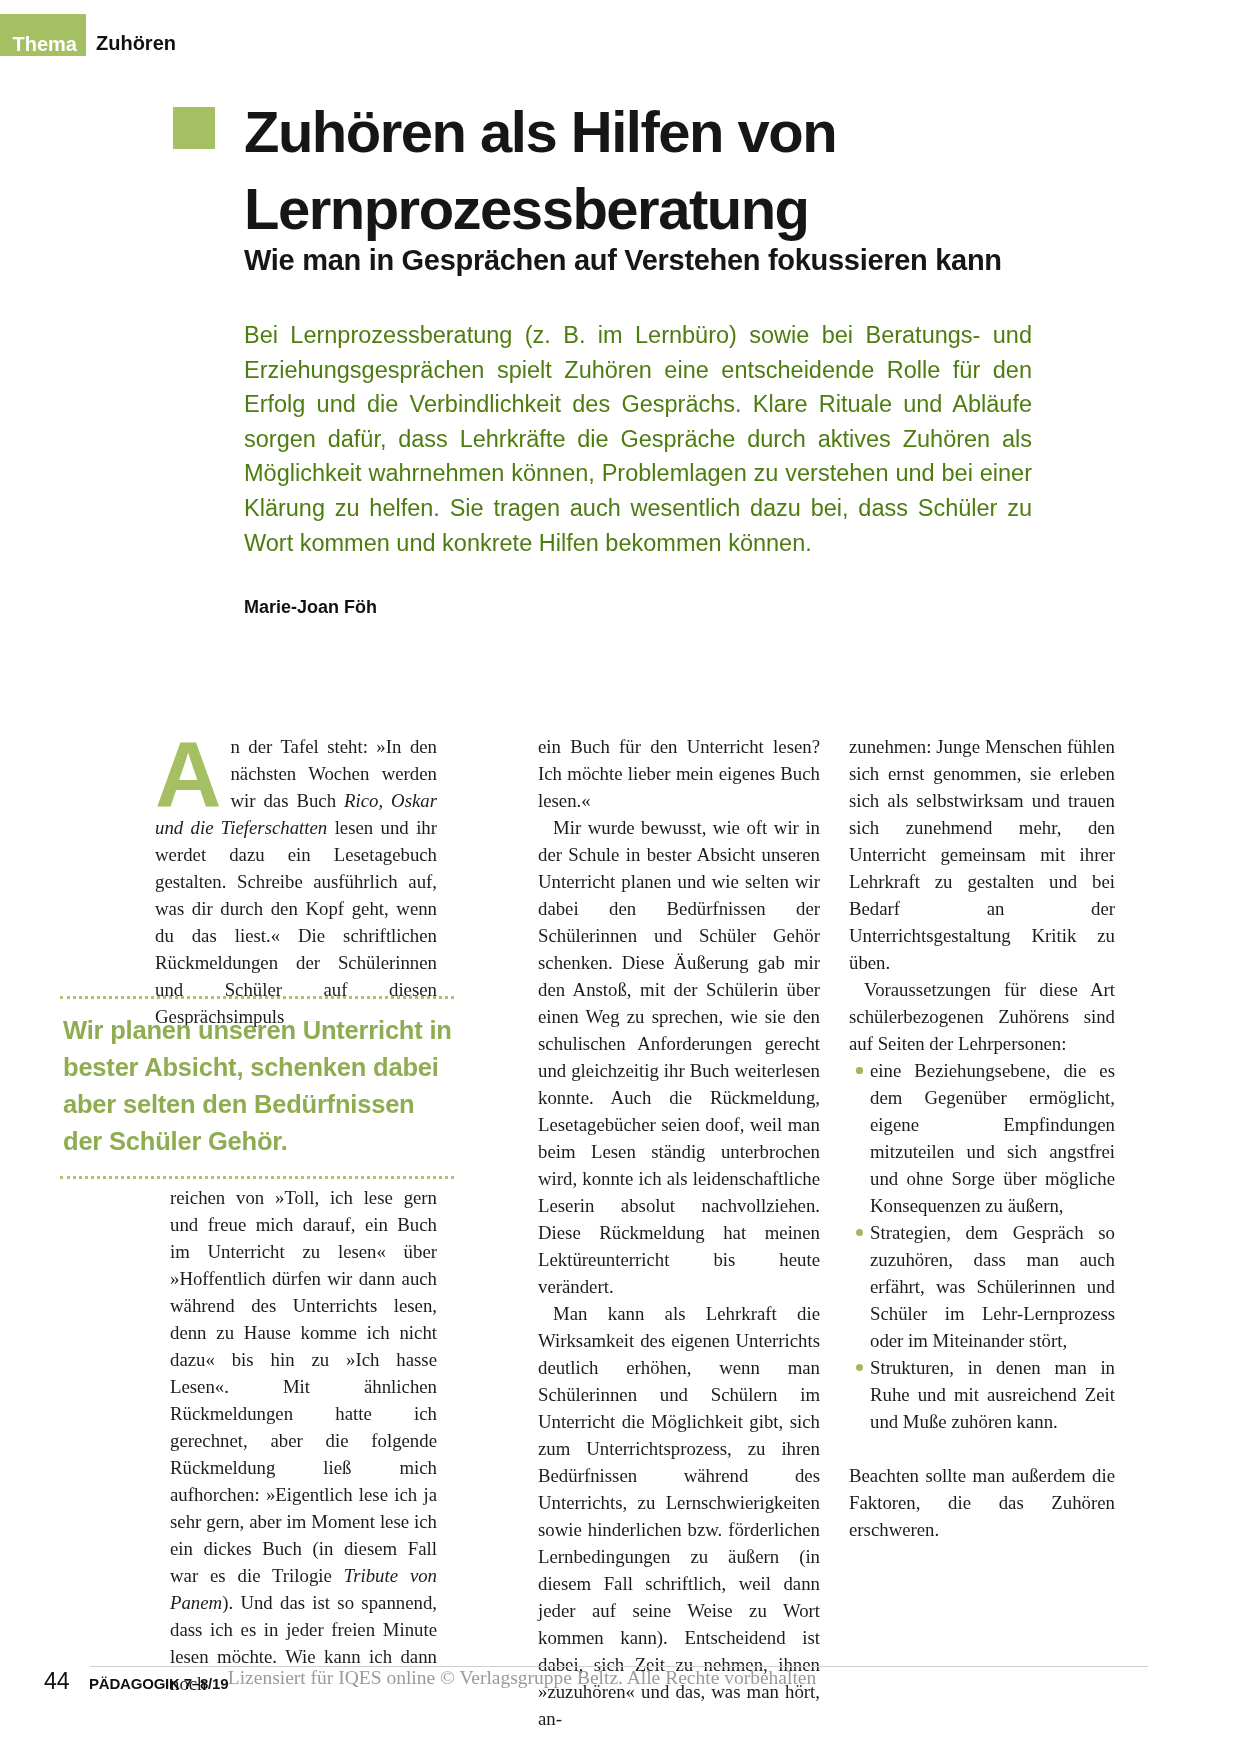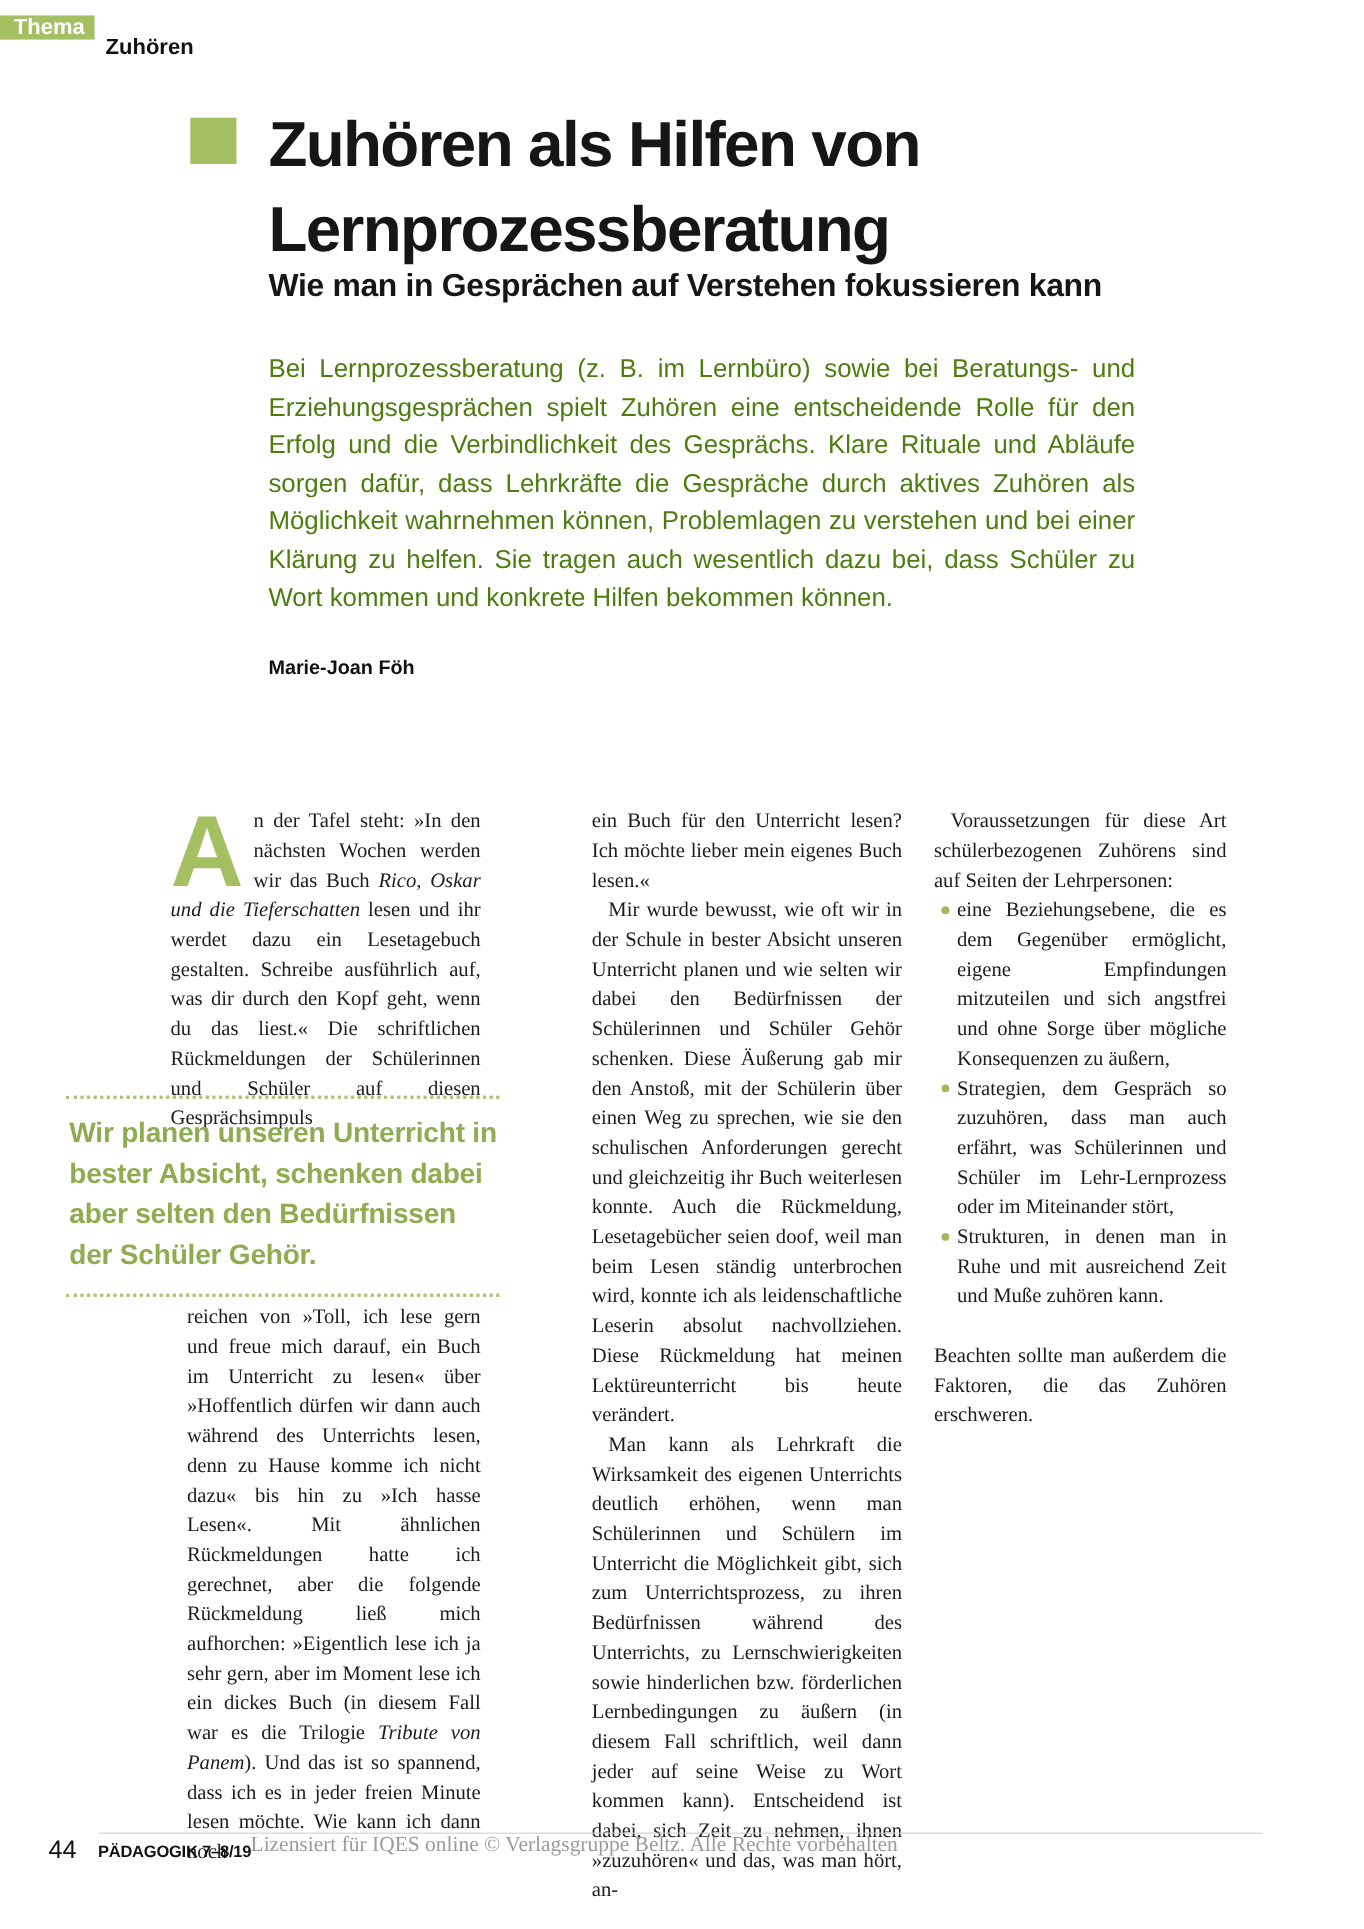--- a/index.html
+++ b/index.html
@@ -5,22 +5,22 @@
   html,body { margin:0; padding:0; }
   body {
     width:1240px; height:1754px; position:relative; background:#ffffff;
     font-family:"Liberation Sans", sans-serif; color:#1e1e1e;
     overflow:hidden;
   }
   .abs { position:absolute; }
 
   
   .kicker-box {
-    left:0; top:14px; width:86px; height:22px; background:#a5bf63;
-    display:flex; align-items:flex-start; justify-content:flex-end; padding-right:9px;
+    left:0; top:14px; width:86px; height:42px; background:#a5bf63;
+    display:flex; align-items:flex-end; justify-content:flex-end; padding-right:9px;
     box-sizing:border-box;
   }
   .kicker-box span { color:#ffffff; font-weight:bold; font-size:20px; }
   .kicker-section {
     left:96px; top:14px; height:35px; display:flex; align-items:center;
     font-weight:bold; font-size:20px; color:#111;margin-top:12px;
   }
 
   
   .title-square { left:173px; top:107px; width:42px; height:42px; background:#a5bf63; }
@@ -122,20 +122,21 @@
   <p><span>reichen von »Toll, ich lese gern und freue mich darauf, ein Buch im Unterricht zu lesen« über »Hoffentlich dürfen wir dann auch während des Unterrichts lesen, denn zu Hause komme ich nicht dazu« bis hin zu »Ich hasse Lesen«. Mit ähnlichen Rückmeldungen hatte ich gerechnet, aber die folgende Rückmeldung ließ mich aufhorchen: »Eigentlich lese ich ja sehr gern, aber im Moment lese ich ein dickes Buch (in diesem Fall war es die Trilogie </span><span class="it">Tribute von Panem</span><span>). Und das ist so spannend, dass ich es in jeder freien Minute lesen möchte. Wie kann ich dann noch</span></p>
 </div>
 
 <div class="abs body-text col2">
   <p>ein Buch für den Unterricht lesen? Ich möchte lieber mein eigenes Buch lesen.«</p>
   <p class="indent">Mir wurde bewusst, wie oft wir in der Schule in bester Absicht unseren Unterricht planen und wie selten wir dabei den Bedürfnissen der Schülerinnen und Schüler Gehör schenken. Diese Äußerung gab mir den Anstoß, mit der Schülerin über einen Weg zu sprechen, wie sie den schulischen Anforderungen gerecht und gleichzeitig ihr Buch weiterlesen konnte. Auch die Rückmeldung, Lesetagebücher seien doof, weil man beim Lesen ständig unterbrochen wird, konnte ich als leidenschaftliche Leserin absolut nachvollziehen. Diese Rückmeldung hat meinen Lektüreunterricht bis heute verändert.</p>
   <p class="indent">Man kann als Lehrkraft die Wirksamkeit des eigenen Unterrichts deutlich erhöhen, wenn man Schülerinnen und Schülern im Unterricht die Möglichkeit gibt, sich zum Unterrichtsprozess, zu ihren Bedürfnissen während des Unterrichts, zu Lernschwierigkeiten sowie hinderlichen bzw. förderlichen Lernbedingungen zu äußern (in diesem Fall schriftlich, weil dann jeder auf seine Weise zu Wort kommen kann). Entscheidend ist dabei, sich Zeit zu nehmen, ihnen »zuzuhören« und das, was man hört, an-</p>
 </div>
 
 <div class="abs body-text col3">
+  <p>zunehmen: Junge Menschen fühlen sich ernst genommen, sie erleben sich als selbstwirksam und trauen sich zunehmend mehr, den Unterricht gemeinsam mit ihrer Lehrkraft zu gestalten und bei Bedarf an der Unterrichtsgestaltung Kritik zu üben.</p>
   <p class="indent">Voraussetzungen für diese Art schülerbezogenen Zuhörens sind auf Seiten der Lehrpersonen:</p>
   <ul class="bullets">
     <li><span class="bullet-dot"></span></li>
     <li><span class="bullet-dot"></span><span>eine Beziehungsebene, die es dem Gegenüber ermöglicht, eigene Empfindungen mitzuteilen und sich angstfrei und ohne Sorge über mögliche Konsequenzen zu äußern,</span></li>
     <li><span class="bullet-dot"></span><span>Strategien, dem Gespräch so zuzuhören, dass man auch erfährt, was Schülerinnen und Schüler im Lehr-Lernprozess oder im Miteinander stört,</span></li>
     <li><span class="bullet-dot"></span><span>Strukturen, in denen man in Ruhe und mit ausreichend Zeit und Muße zuhören kann.</span></li>
   </ul>
   <div class="para-gap"></div>
   <p>Beachten sollte man außerdem die Faktoren, die das Zuhören erschweren.</p>
 </div>

